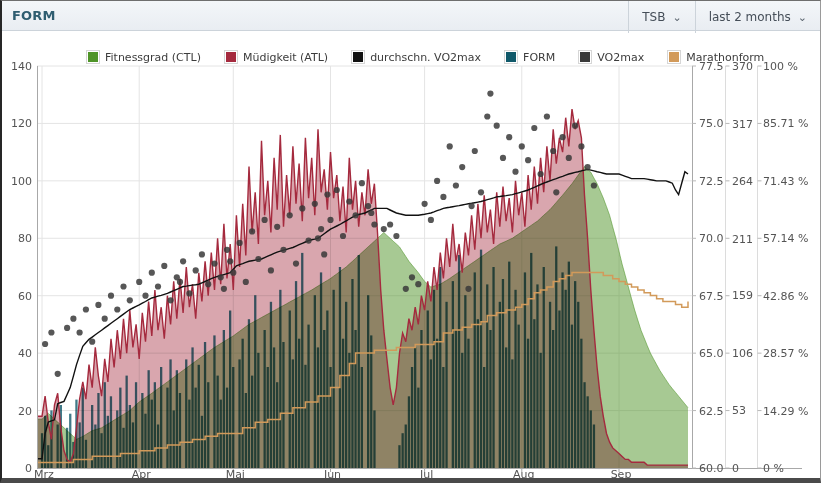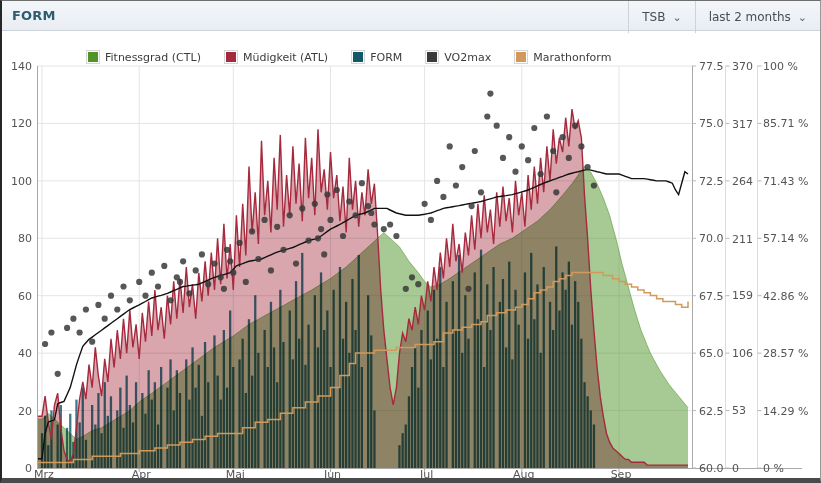--- a/index.html
+++ b/index.html
@@ -56,20 +56,24 @@
   </div>
 
   <div class="legend" id="legend">
       <span class="legend-item">
         <span class="swatch" style="background-color: rgb(79, 148, 40);"></span>
         <span>Fitnessgrad (CTL)</span>
       </span>
       <span class="legend-item">
         <span class="swatch" style="background-color: rgb(165, 42, 62);"></span>
         <span>Müdigkeit (ATL)</span>
+      </span>
+      <span class="legend-item">
+        <span class="swatch" style="background-color: rgb(17, 17, 17);"></span>
+        <span>durchschn. VO2max</span>
       </span>
       <span class="legend-item">
         <span class="swatch" style="background-color: rgb(16, 89, 106);"></span>
         <span>FORM</span>
       </span>
       <span class="legend-item">
         <span class="swatch" style="background-color: rgb(58, 58, 58);"></span>
         <span>VO2max</span>
       </span>
       <span class="legend-item">

